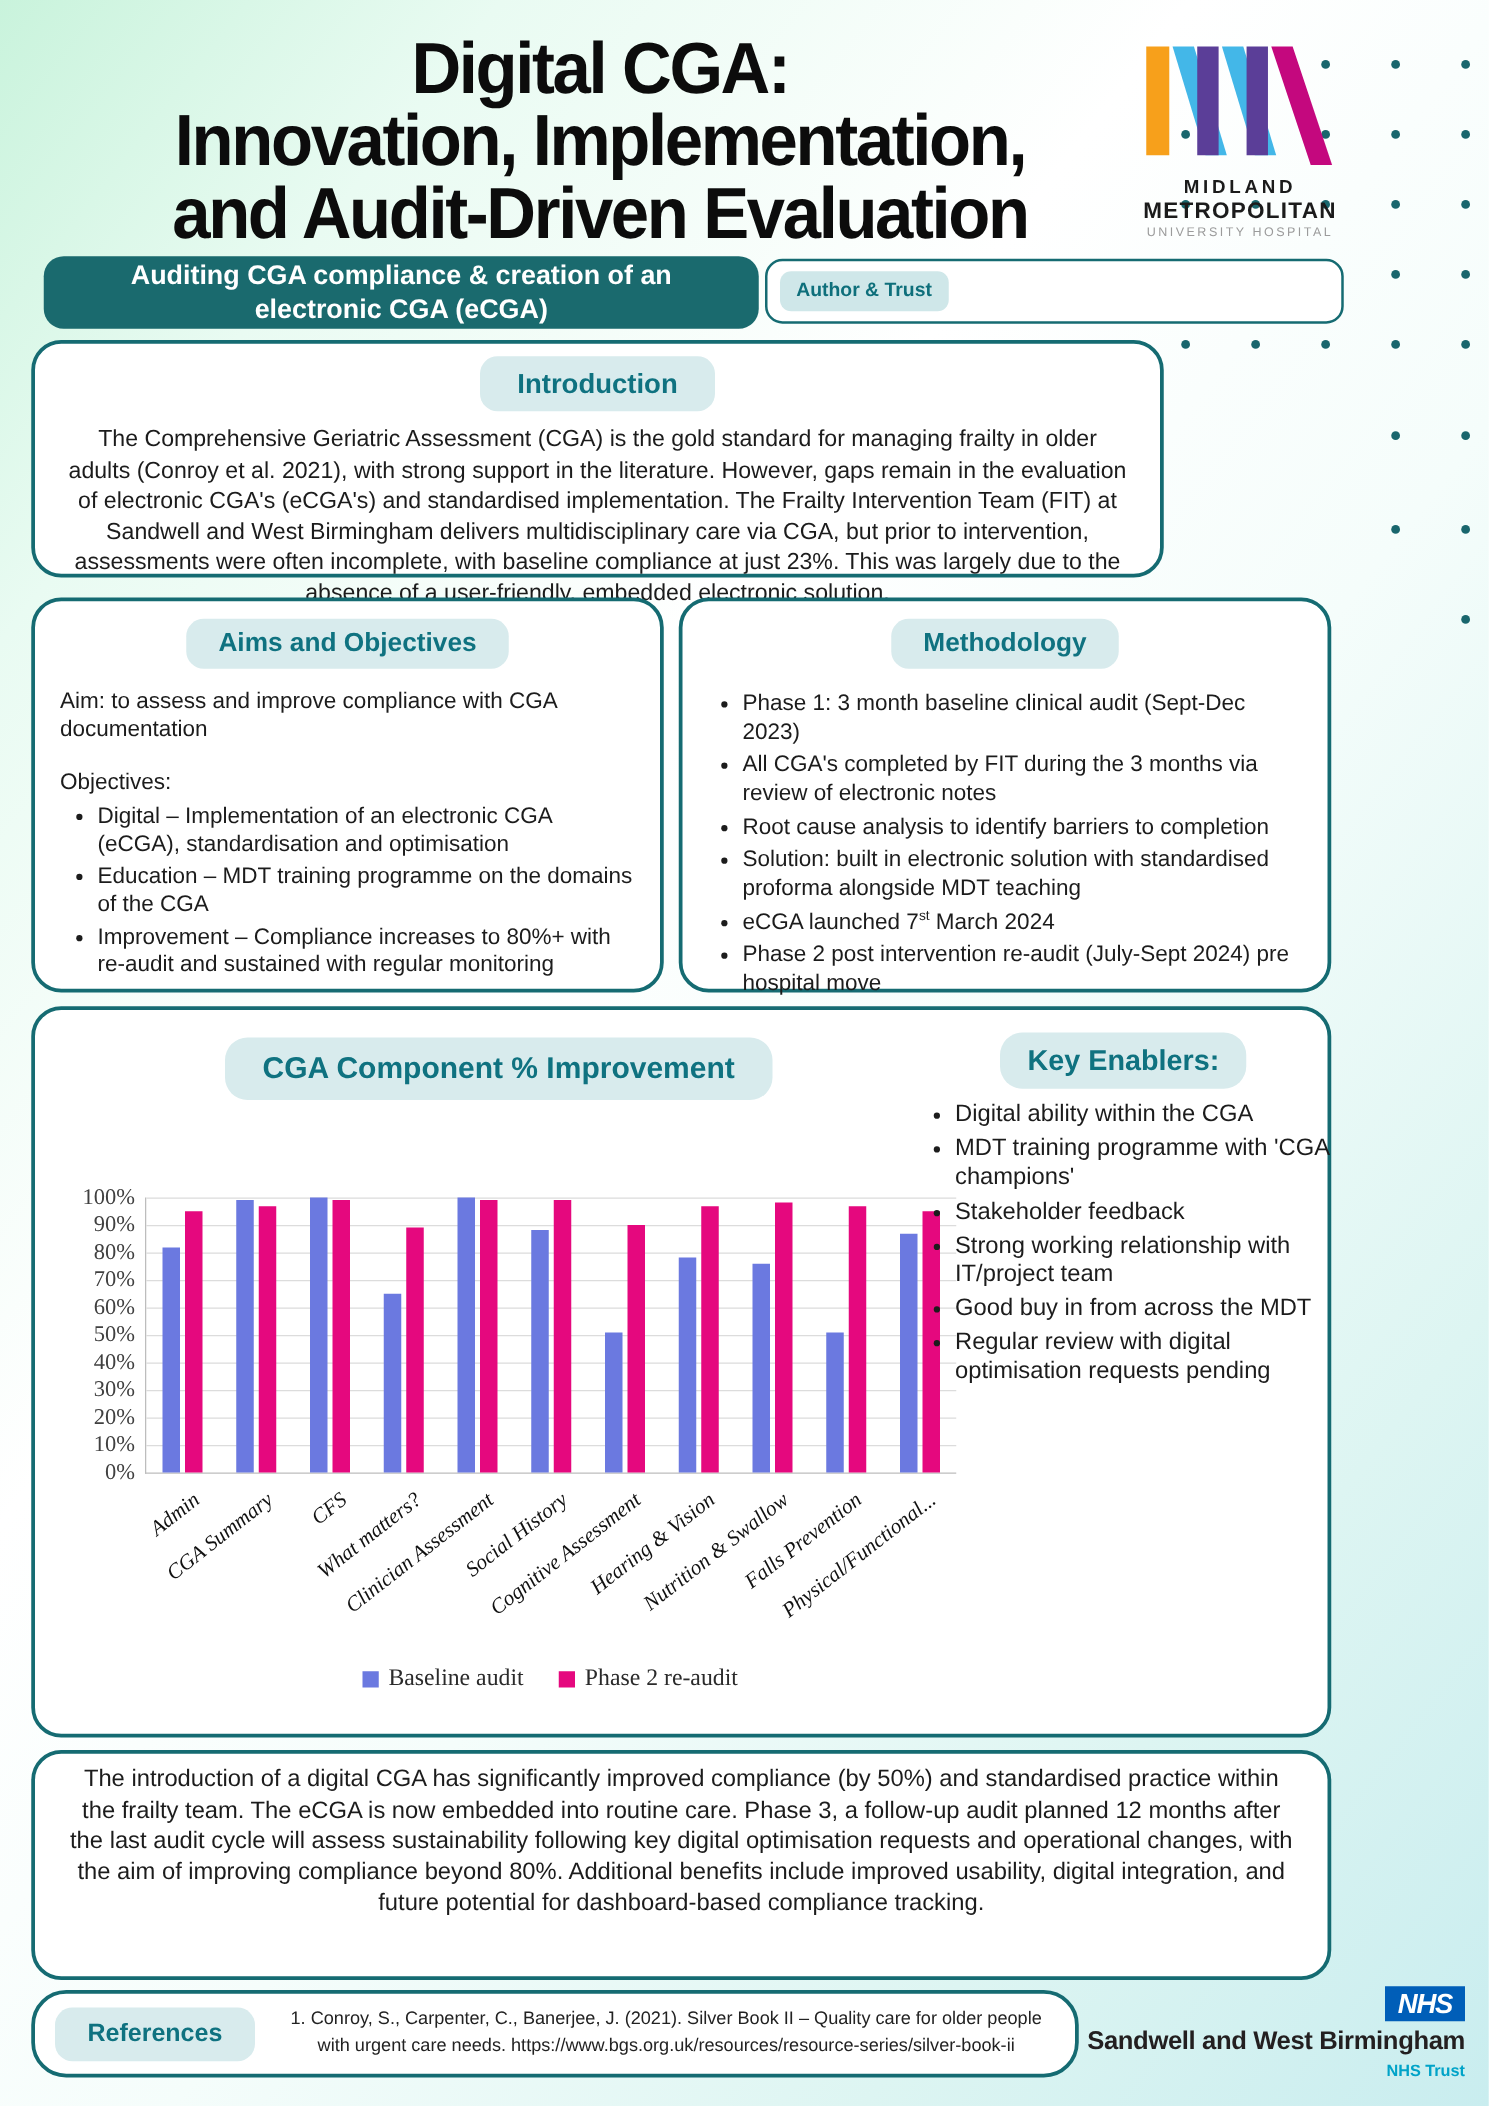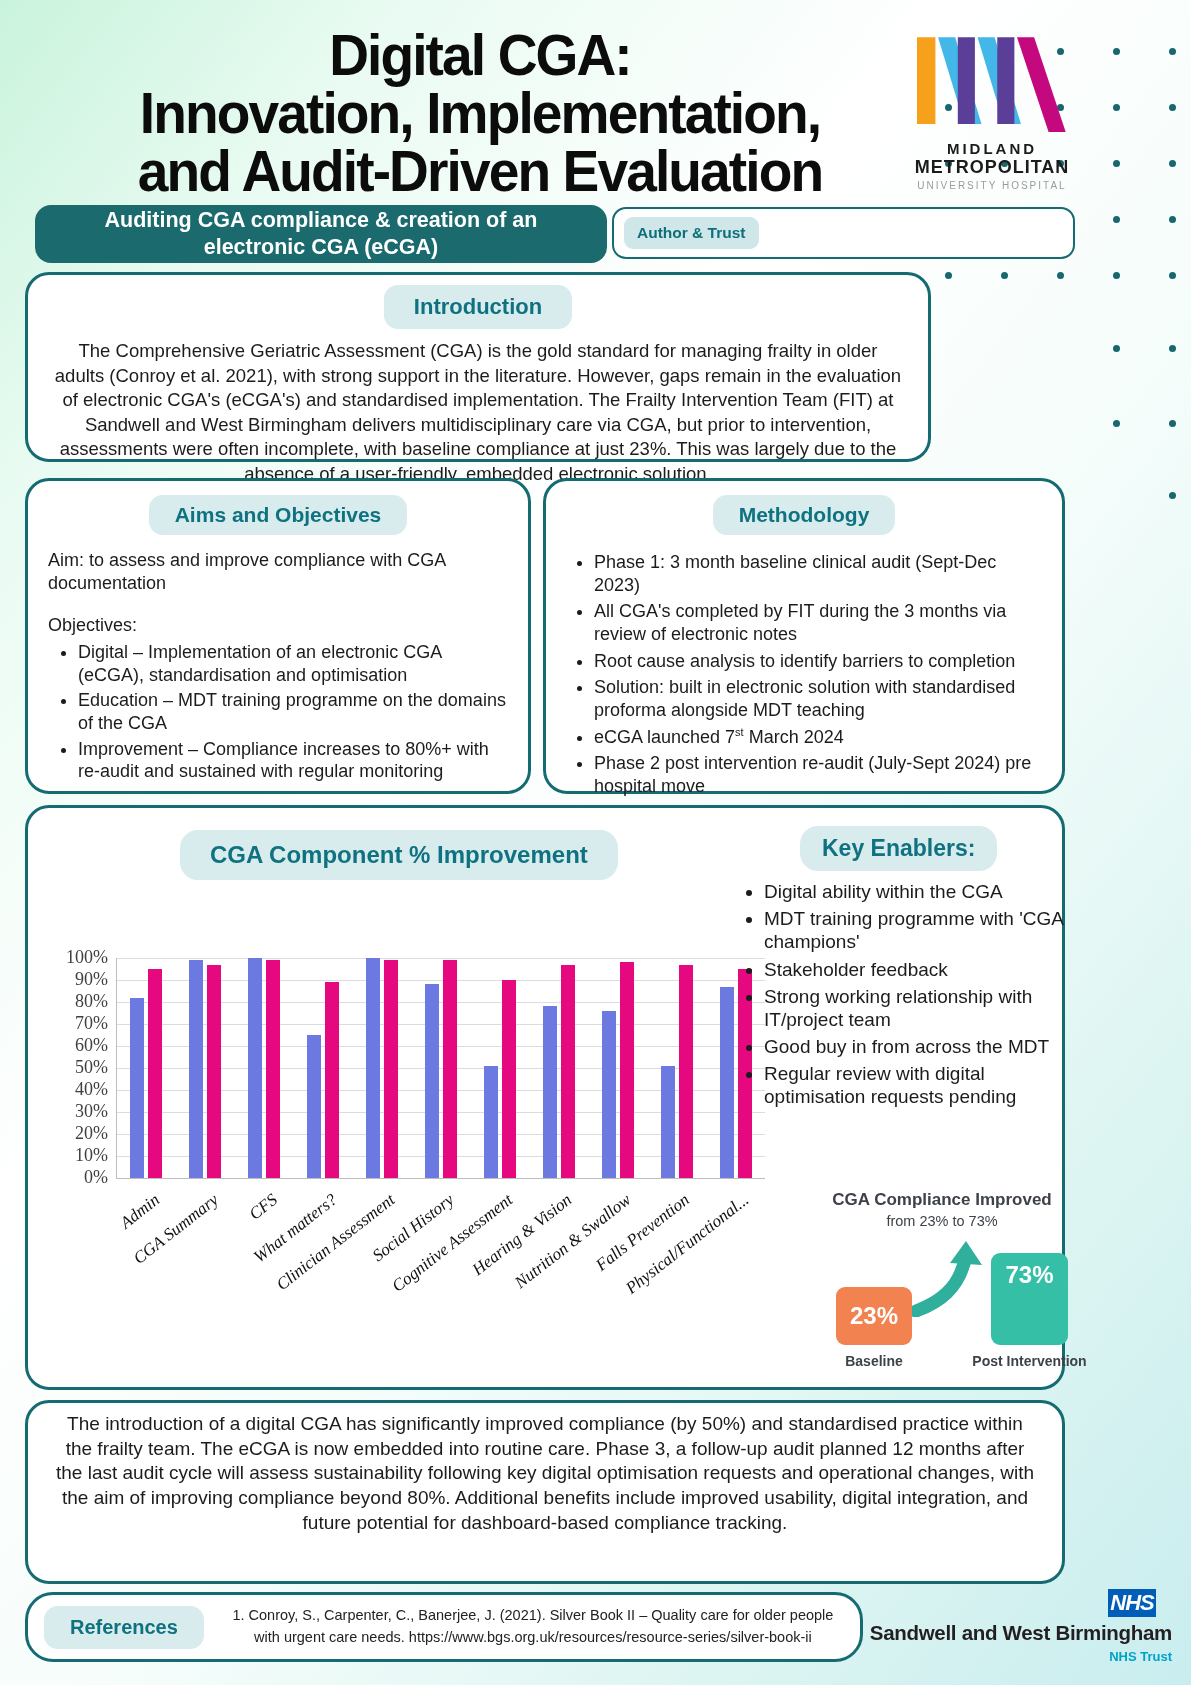--- a/index.html
+++ b/index.html
@@ -82,21 +82,21 @@
   
   .conc-pill{font-size:22px;padding:9px 28px;margin-top:12px;}
   .conc-body{margin:9px 28px 0;font-size:19px;line-height:1.3;text-align:center;}
   
   .refs{position:absolute;left:25px;top:1592px;width:838px;height:70px;box-sizing:border-box;
     background:#fff;border:3px solid #156b72;border-radius:28px;display:flex;align-items:center;
     padding:0 16px;z-index:2;}
   .refs-pill{font-size:20px;padding:10px 26px;border-radius:14px;margin-right:18px;white-space:nowrap;}
   .refs-text{flex:1;font-size:14.5px;line-height:1.5;color:#222;text-align:center;}
   
-  .nhs-box{position:absolute;left:1108px;top:1589px;width:48px;height:28px;background:#005EB8;
+  .nhs-box{position:absolute;left:1108px;top:1589px;width:64px;height:28px;background:#005EB8;
     color:#fff;font-weight:bold;font-style:italic;font-size:22px;display:flex;align-items:center;
     justify-content:center;z-index:2;letter-spacing:-1px;}
   .nhs-trust{position:absolute;right:19px;top:1621px;font-size:20.5px;font-weight:bold;color:#231f20;
     letter-spacing:-0.3px;z-index:2;white-space:nowrap;}
   .nhs-suffix{position:absolute;right:19px;top:1649px;font-size:13px;font-weight:bold;color:#00A3C8;z-index:2;}
 </style>
 </head>
 <body>
 
 <div>
@@ -278,46 +278,42 @@
         <div class="xlab" style="right: 435.818px;">What matters?</div>
         <div class="xlab" style="right: 376.909px;">Clinician Assessment</div>
         <div class="xlab" style="right: 318px;">Social History</div>
         <div class="xlab" style="right: 259.091px;">Cognitive Assessment</div>
         <div class="xlab" style="right: 200.182px;">Hearing &amp; Vision</div>
         <div class="xlab" style="right: 141.273px;">Nutrition &amp; Swallow</div>
         <div class="xlab" style="right: 82.3636px;">Falls Prevention</div>
         <div class="xlab" style="right: 23.4545px;">Physical/Functional...</div>
       </div>
 
+    <div class="legend">
+      <span class="lg-item">
+        <span class="lg-sq" style="background: rgb(107, 121, 224);"></span>
+        <span>Baseline audit</span>
+      </span>
+      <span class="lg-item">
+        <span class="lg-sq" style="background: rgb(229, 8, 126);"></span>
+        <span>Phase 2 re-audit</span>
+      </span>
+    </div>
 
     <div class="key-bullets">
       <ul>
         <li>Digital ability within the CGA</li>
         <li>MDT training programme with 'CGA champions'</li>
         <li>Stakeholder feedback</li>
         <li>Strong working relationship with IT/project team</li>
         <li>Good buy in from across the MDT</li>
         <li>Regular review with digital optimisation requests pending</li>
       </ul>
     </div>
 
-    <div class="comp">
-      <div class="comp-title">CGA Compliance Improved</div>
-      <div class="comp-sub">from 23% to 73%</div>
-      <div class="comp-graphic">
-        <div class="box box-baseline">23%</div>
-        <div class="box box-post">73%</div>
-        <svg class="arrow-svg" width="72" height="76" viewBox="0 0 72 76">
-          <path d="M4,70 C 26,62 48,48 54,14" fill="none" stroke="#2FAF9C" stroke-width="13" stroke-linecap="round"></path>
-          <polygon points="54,0 38,22 70,24" fill="#2FAF9C"></polygon>
-        </svg>
-        <div class="comp-lab lab-baseline">Baseline</div>
-        <div class="comp-lab lab-post">Post Intervention</div>
-      </div>
-    </div>
   </div>
 
   <div class="card centerwrap" style="left:25px;top:1400px;width:1040px;height:184px;">
     <div class="conc-body body-text">The introduction of a digital CGA has significantly improved compliance (by 50%) and standardised practice within the frailty team. The eCGA is now embedded into routine care. Phase 3, a follow-up audit planned 12 months after the last audit cycle will assess sustainability following key digital optimisation requests and operational changes, with the aim of improving compliance beyond 80%. Additional benefits include improved usability, digital integration, and future potential for dashboard-based compliance tracking.</div>
   </div>
 
   <div class="refs">
     <span class="pill refs-pill">References</span>
     <div class="refs-text">1. Conroy, S., Carpenter, C., Banerjee, J. (2021). Silver Book II – Quality care for older people with urgent care needs. https://www.bgs.org.uk/resources/resource-series/silver-book-ii</div>
   </div>

